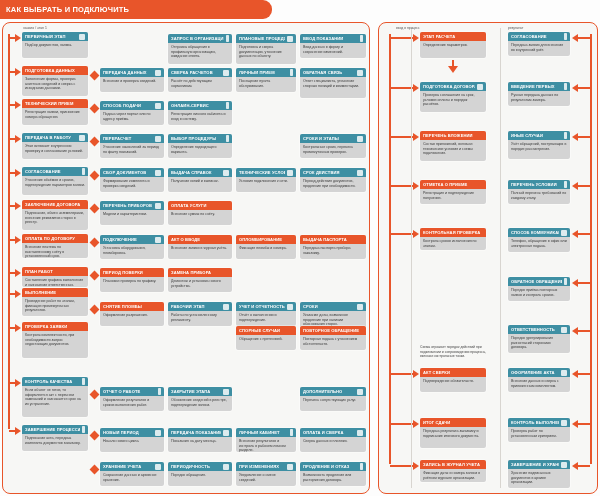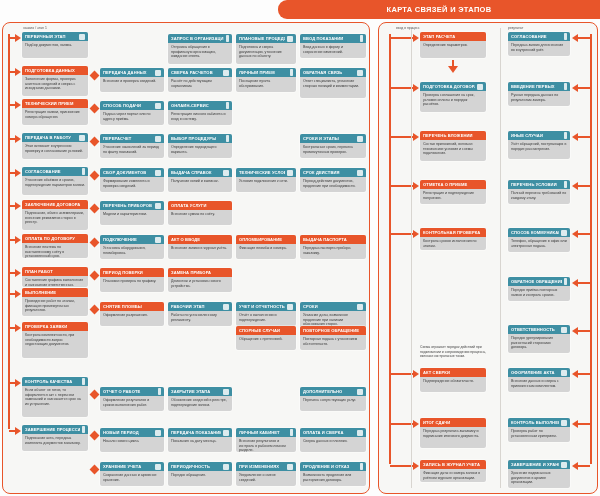--- a/index.html
+++ b/index.html
@@ -66,22 +66,22 @@
 
   
   .cap{position:absolute;font-size:3.4px;color:#555;line-height:1.3;}
   .note{position:absolute;font-size:3.4px;color:#444;line-height:1.35;}
 </style>
 </head>
 <body>
 
 <div id="canvas">
 
-  <div class="hdr hdr-right">
-    <span>КАРТА СВЯЗЕЙ И ЭТАПОВ</span>
+  <div class="hdr hdr-left">
+    <span>КАК ВЫБРАТЬ И ПОДКЛЮЧИТЬ</span>
   </div>
 
   <div class="panel" id="panel-left"></div>
   <div class="panel" id="panel-right"></div>
 
   <div id="mount-left">
       <div class="card teal" style="left: 22px; top: 32px; width: 66px; height: 26px;">
         <div class="ch">
           <span class="t">ПЕРВИЧНЫЙ ЭТАП</span>
           <span class="bdg"></span>

